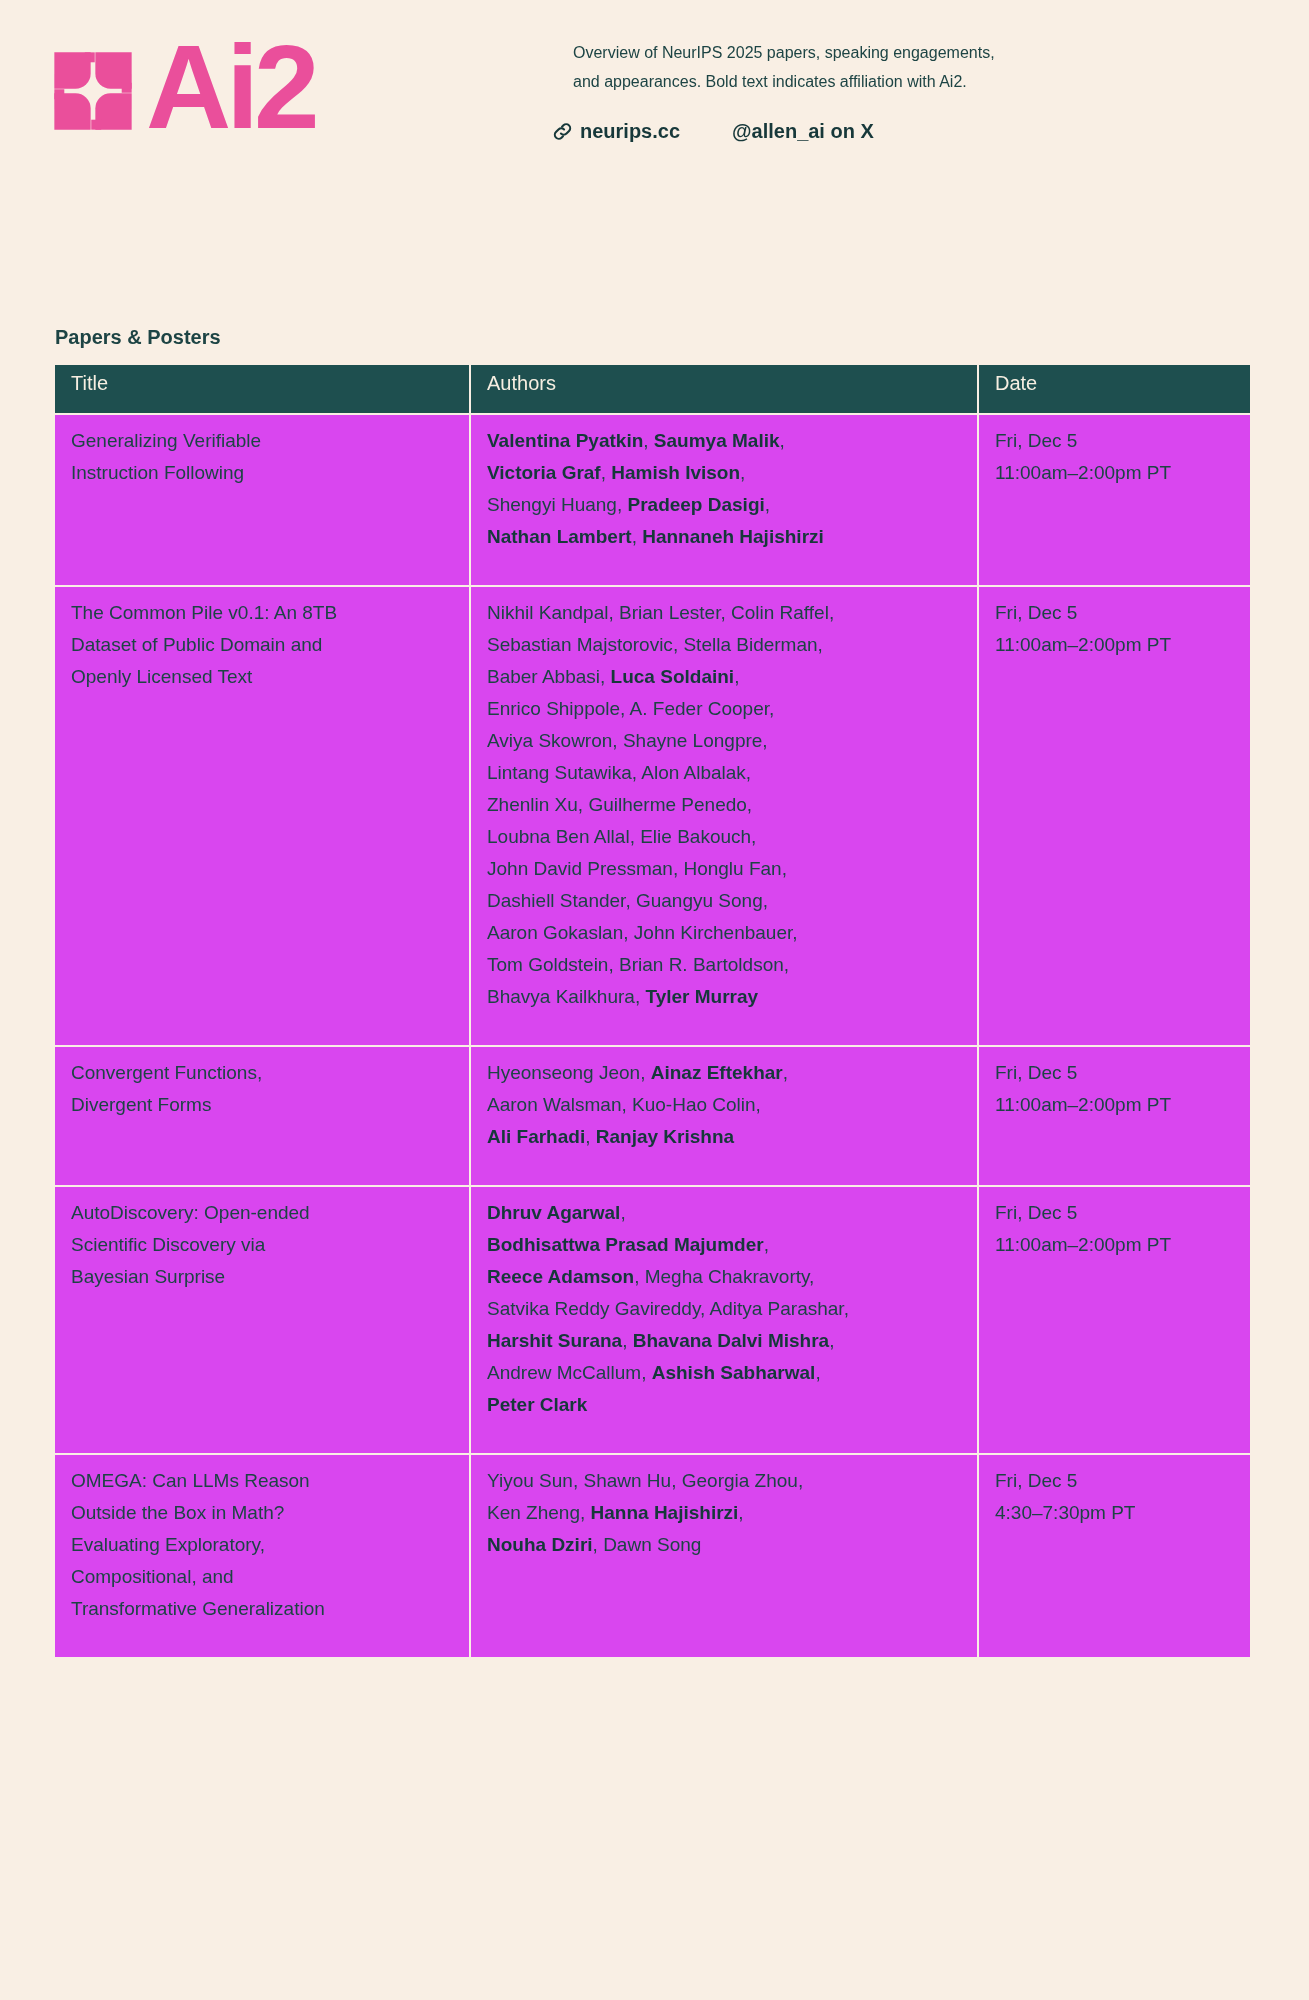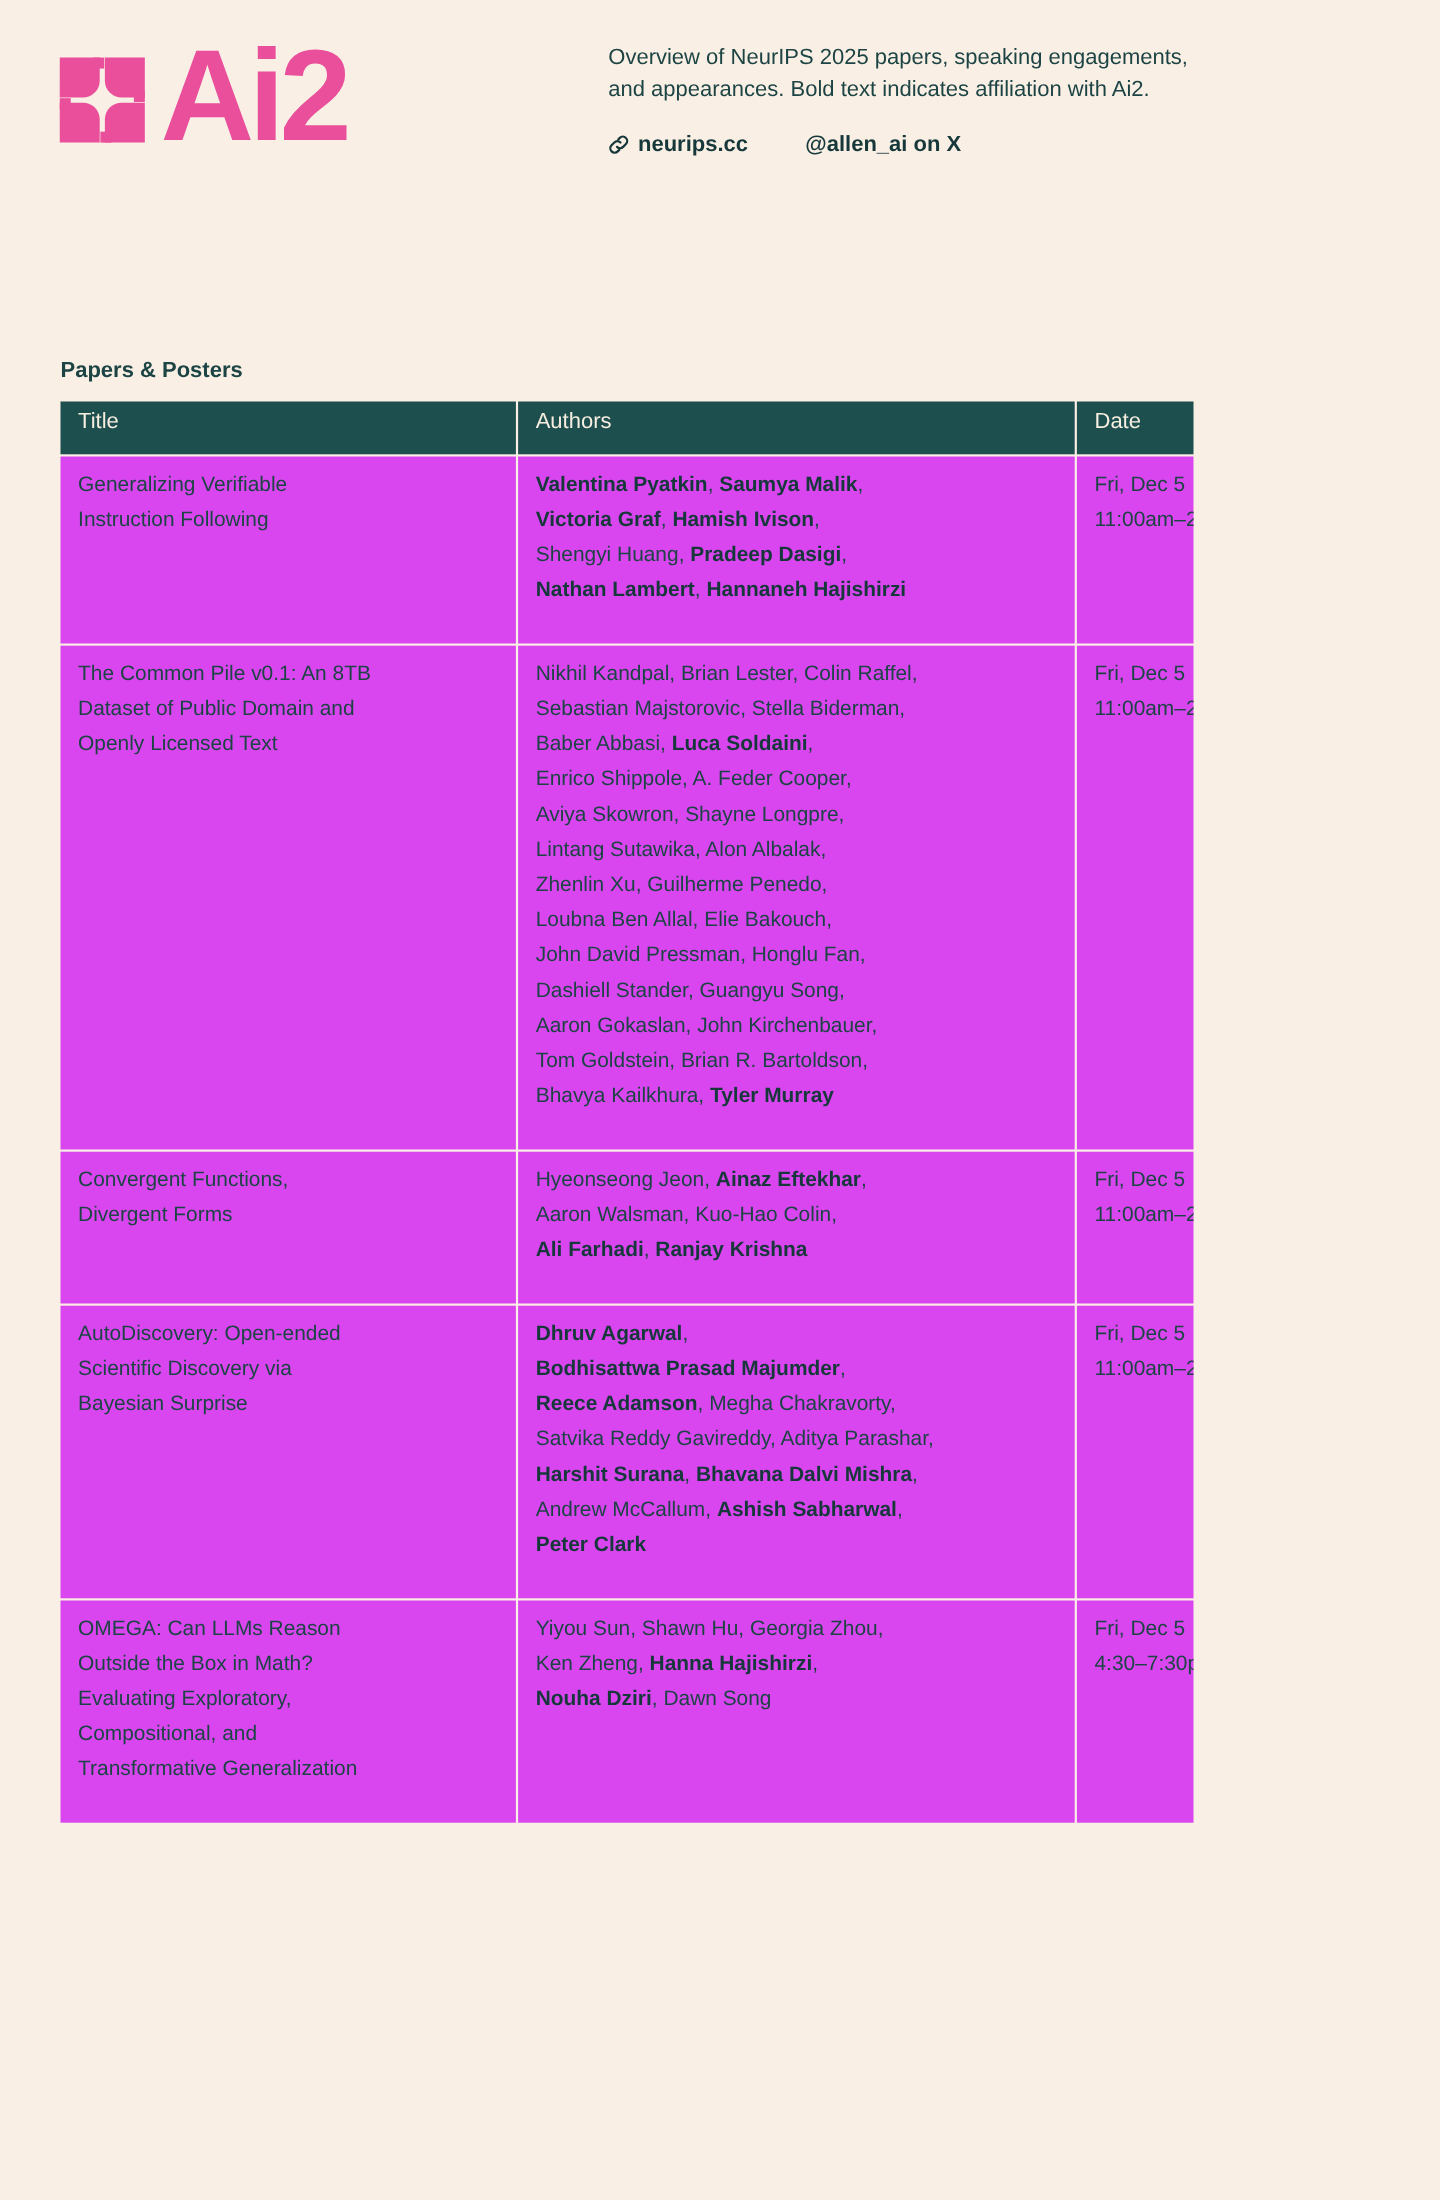--- a/index.html
+++ b/index.html
@@ -1,35 +1,35 @@
 <!DOCTYPE html>
 <html><head>
 <meta charset="utf-8">
 <style>
   * { margin:0; padding:0; box-sizing:border-box; }
   html,body { background:#f9efe4; }
   .page {
     position:relative;
-    width:1085px; height:2000px;
+    width:1250px; height:2000px;
     background:#f9efe4;
     font-family:"Liberation Sans","DejaVu Sans",sans-serif;
     color:#1d4444;
     overflow:hidden;
   }
 
   
   .header { position:absolute; top:38px; left:52px; right:54px; height:140px; }
   .logo { position:absolute; left:0; top:2px; display:flex; align-items:flex-start; }
   .logo-mark { width:82px; height:90px; margin-top:6px; }
   .logo-word {
     font-size:118px; font-weight:700; color:#ea4f9b;
     line-height:0.80; letter-spacing:-5px; margin-left:12px;
   }
   .intro { position:absolute; left:501px; top:0; width:680px; }
-  .intro-text { font-size:20px; line-height:29px; white-space:pre-line; color:#1d4444; }
+  .intro-text { font-size:16px; line-height:29px; white-space:pre-line; color:#1d4444;margin-left:20px; }
   .intro-links {
     margin-top:24px; display:flex; align-items:center; gap:52px;
     font-size:20px; font-weight:700; color:#17383a;
   }
   .intro-link { display:flex; align-items:center; gap:8px; cursor:pointer; }
   .link-icon { width:19px; height:19px; }
 
   
   .section-title {
     position:absolute; top:326px; left:55px;

